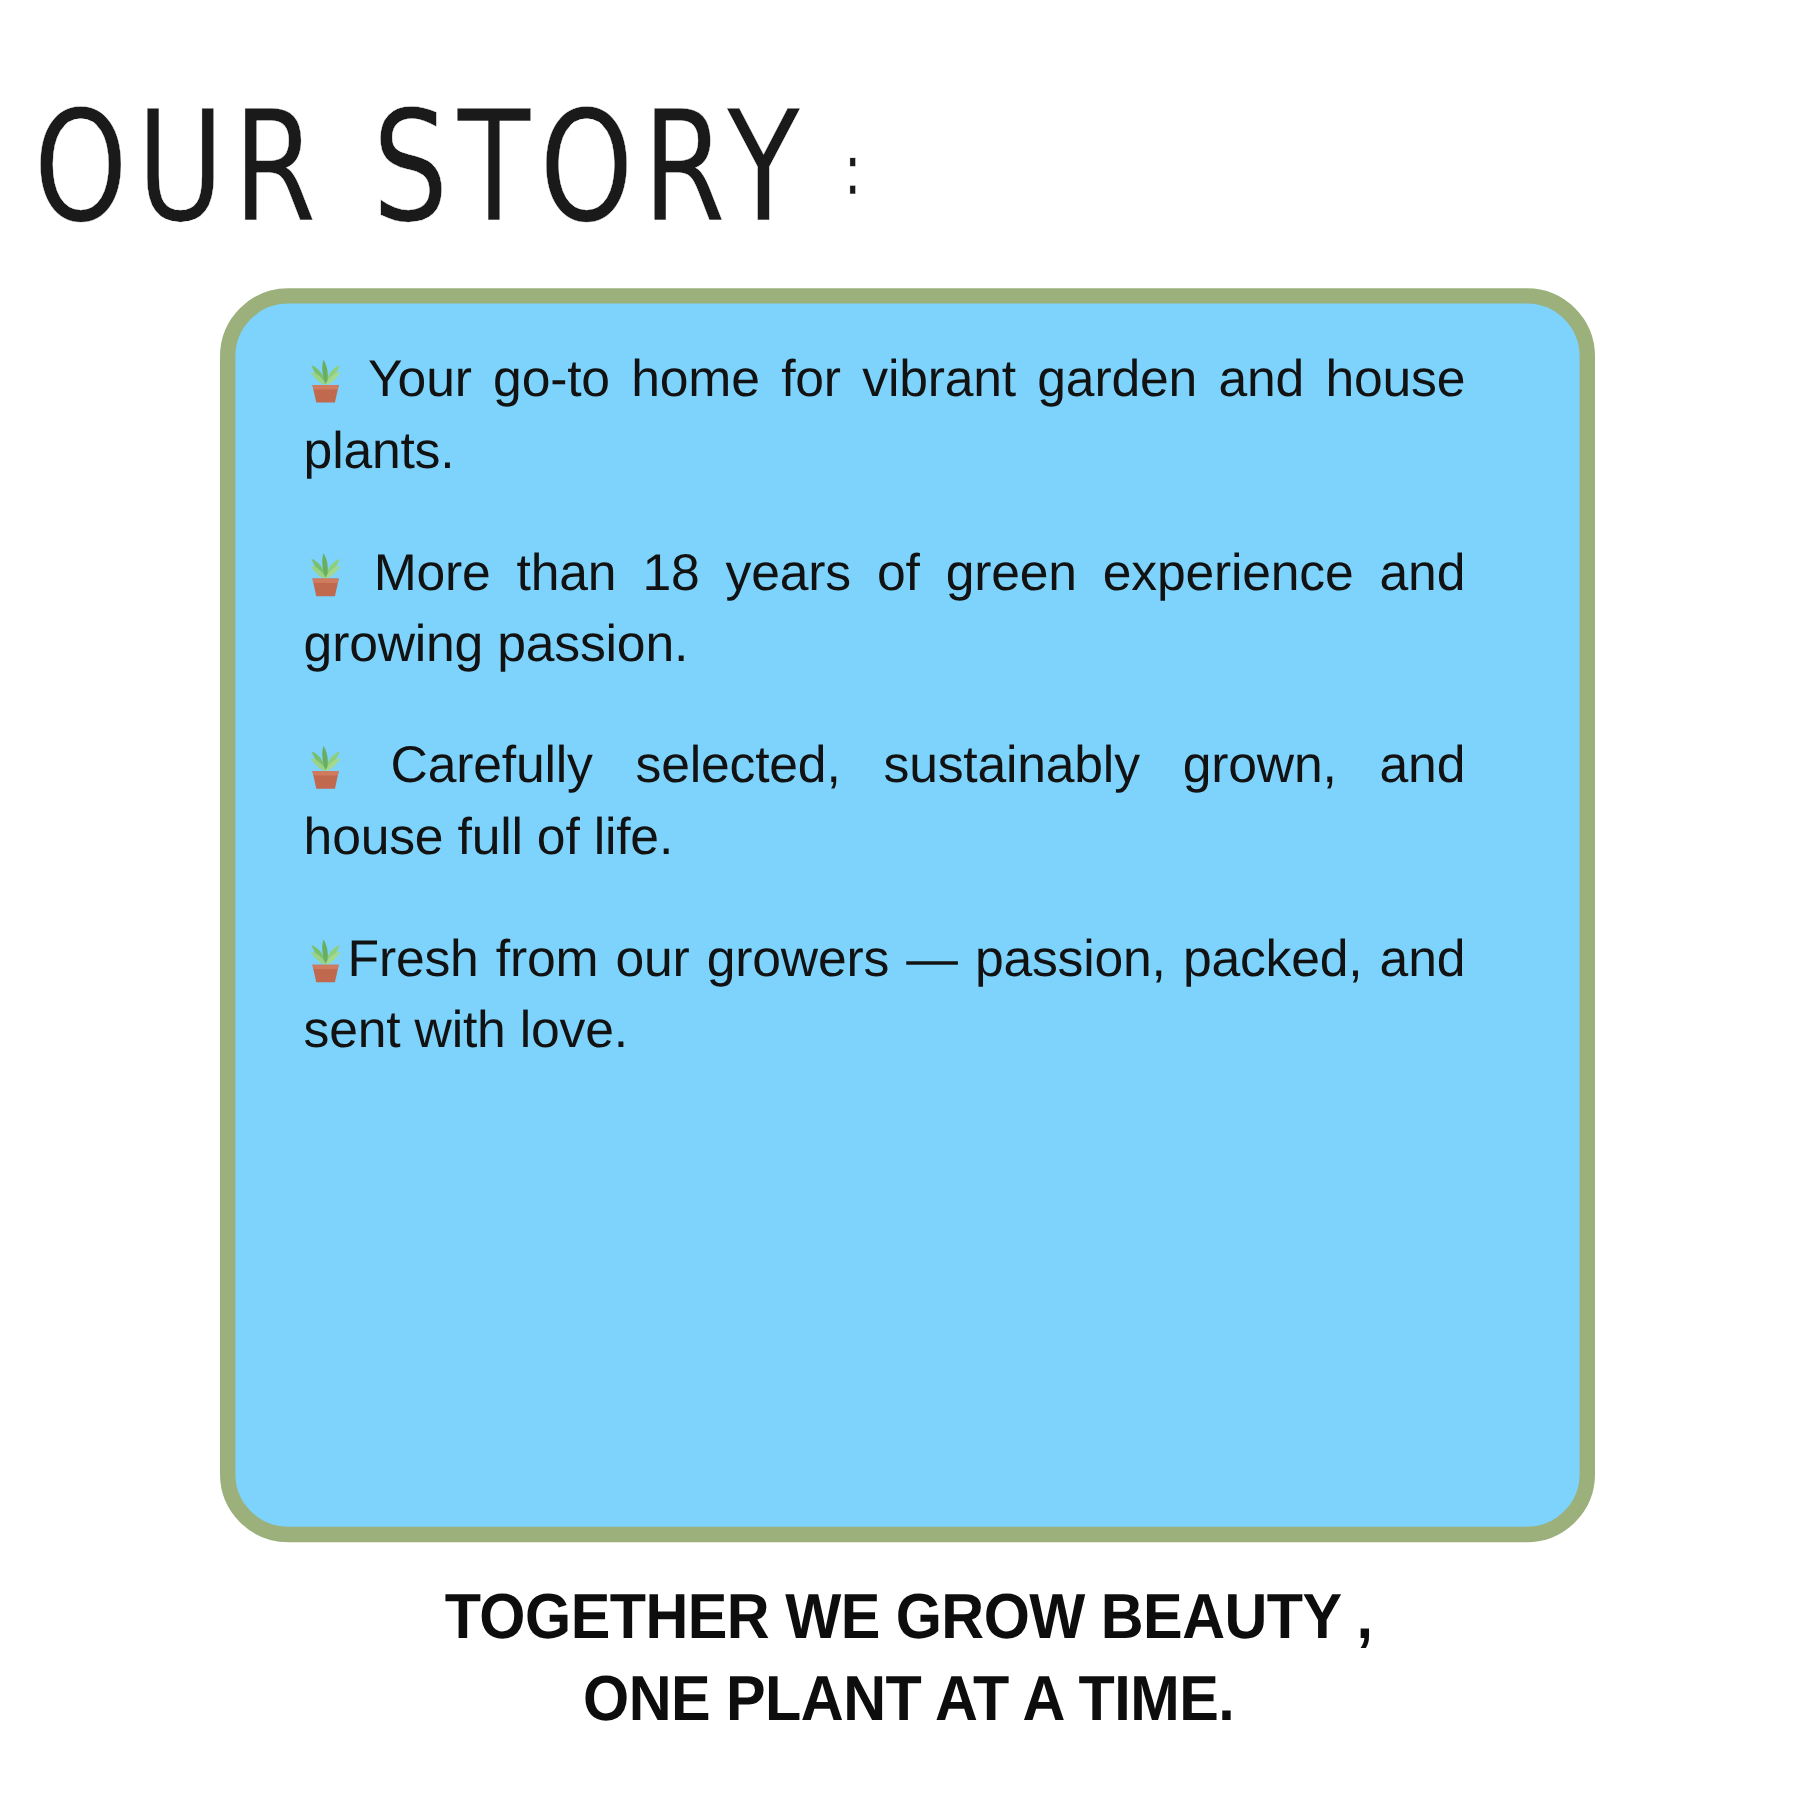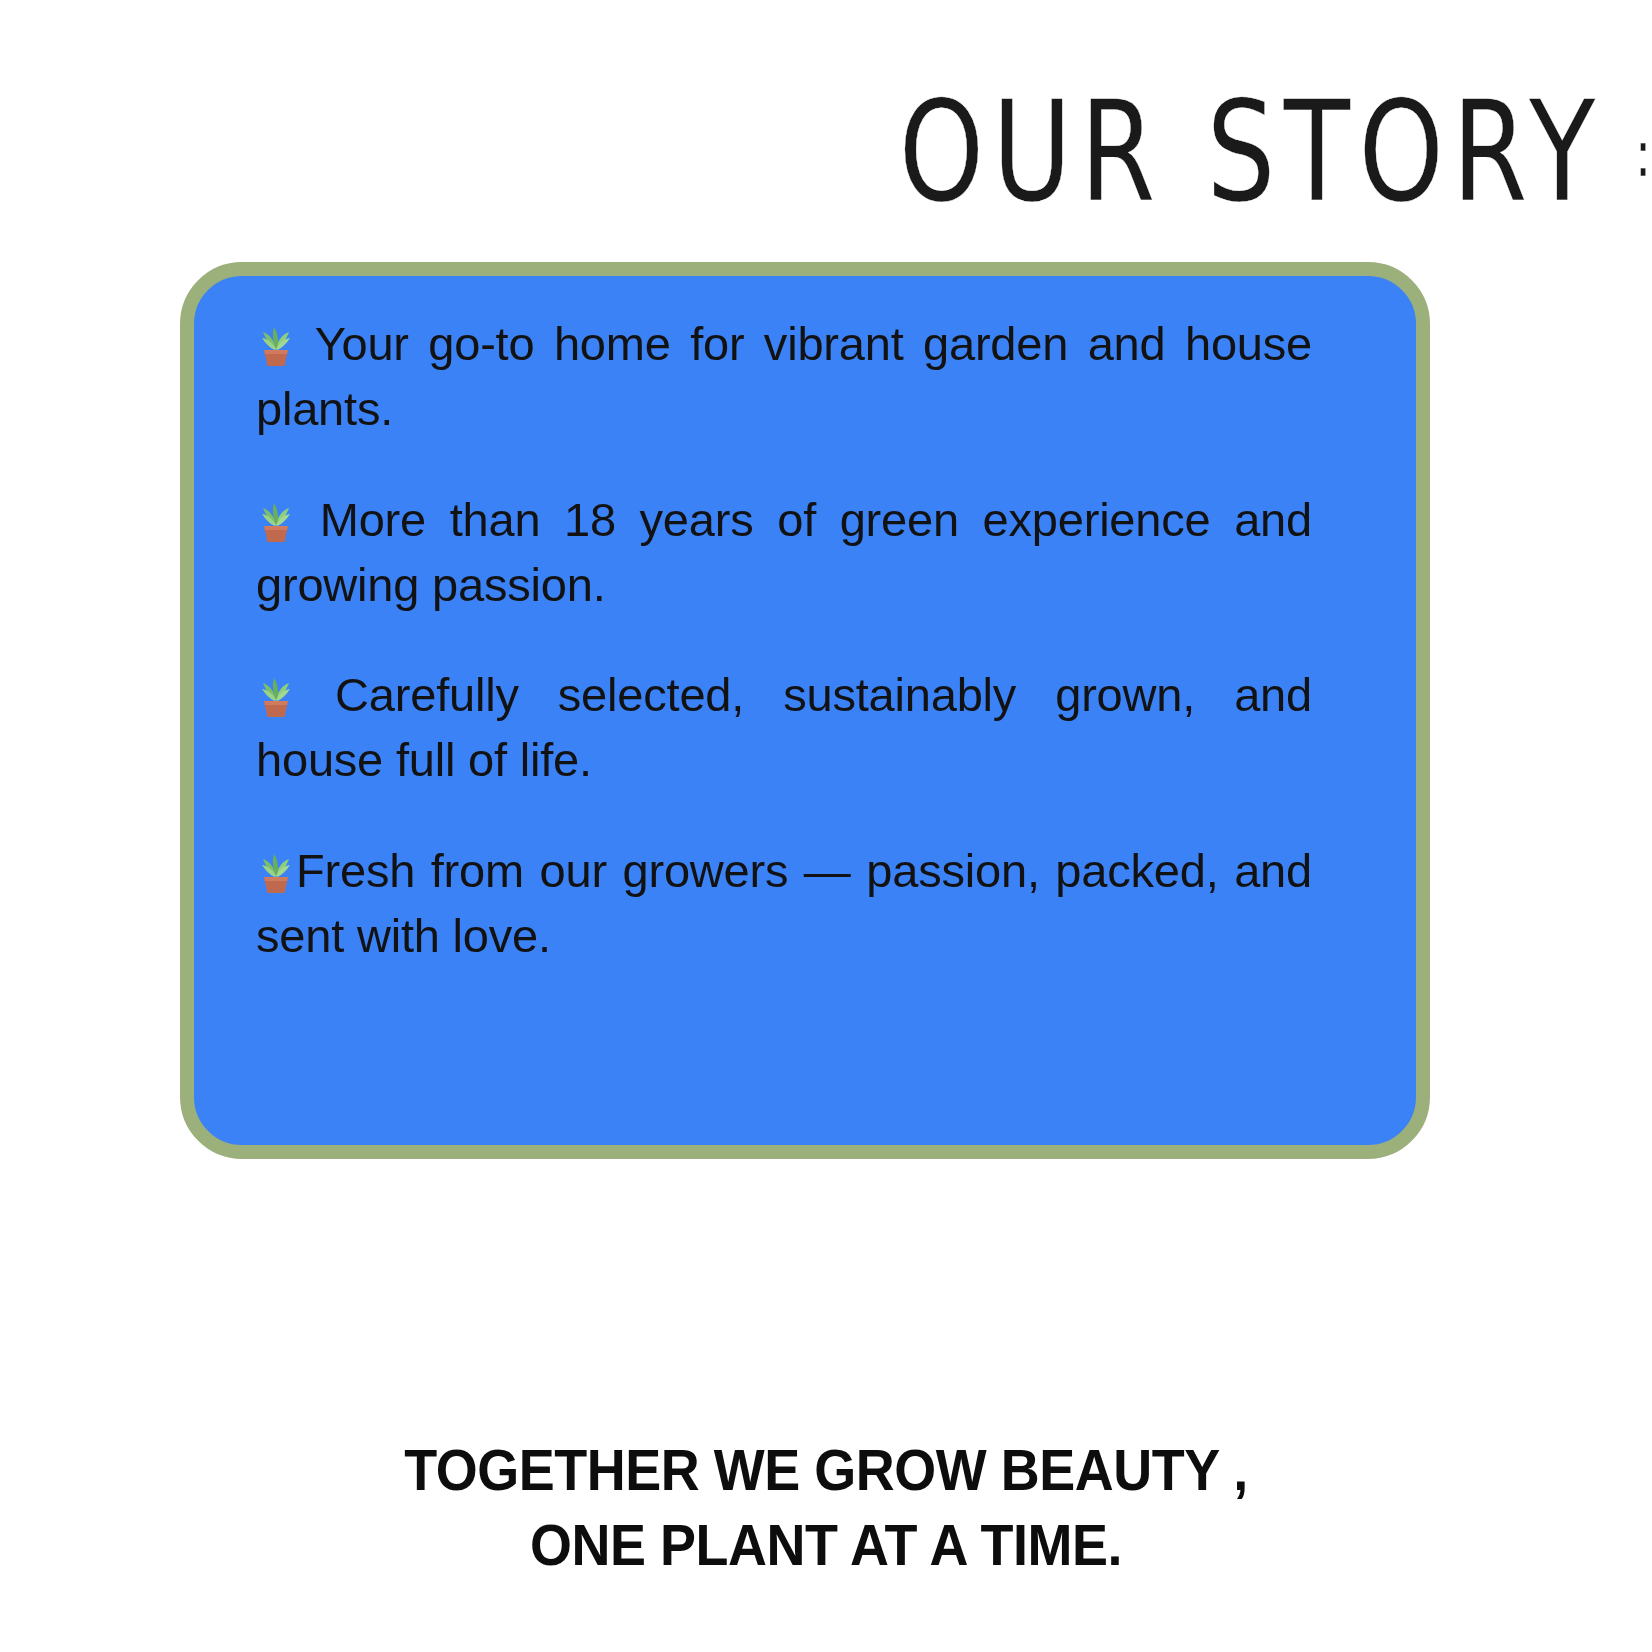--- a/index.html
+++ b/index.html
@@ -21,21 +21,21 @@
     background: #ffffff;
     box-sizing: border-box;
   }
 
   
   .title-wrap {
     position: absolute;
     top: 82px;
     left: 0;
     width: 1652px;
-    text-align: right;
+    text-align: left;
     line-height: 1;
   }
   .title {
     display: inline-block;
     font-family: "DejaVu Sans", sans-serif;
     font-size: 118px;
     font-weight: 400;
     letter-spacing: 9px;
     color: #1a1a1a;
     transform: scaleY(1.18) scaleX(0.92);
@@ -46,28 +46,28 @@
   }
   .title-colon {
     font-size: 54px;
     letter-spacing: 0;
     vertical-align: 14px;
   }
 
   
   .card {
     position: absolute;
-    left: 180px;
+    left: 200px;
     top: 262px;
     width: 1250px;
-    height: 897px;
+    height: 1140px;
     box-sizing: border-box;
     border: 14px solid #9bb07b;
     border-radius: 62px;
-    background: #3b82f6;
+    background: #7dd3fc;
   }
 
   .card-inner {
     position: absolute;
     left: 62px;
     top: 36px;
     width: 1056px;
   }
 
   

